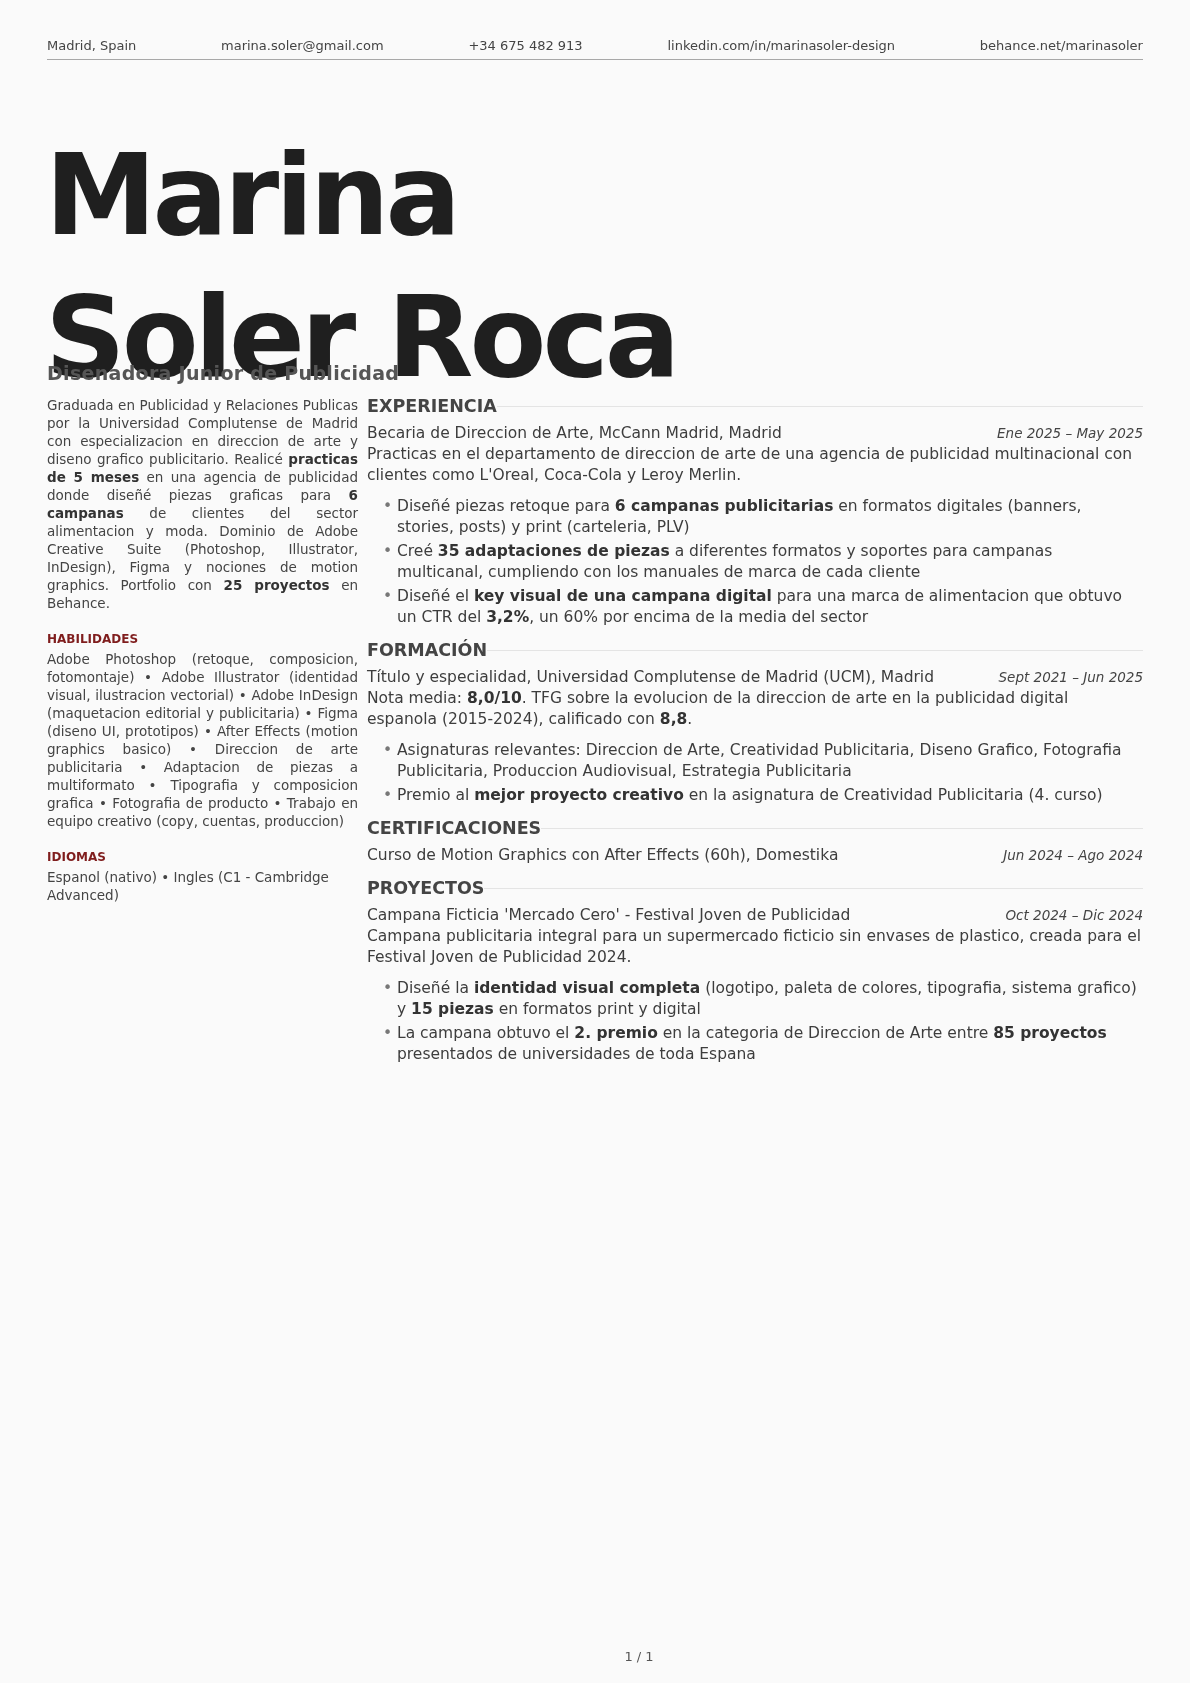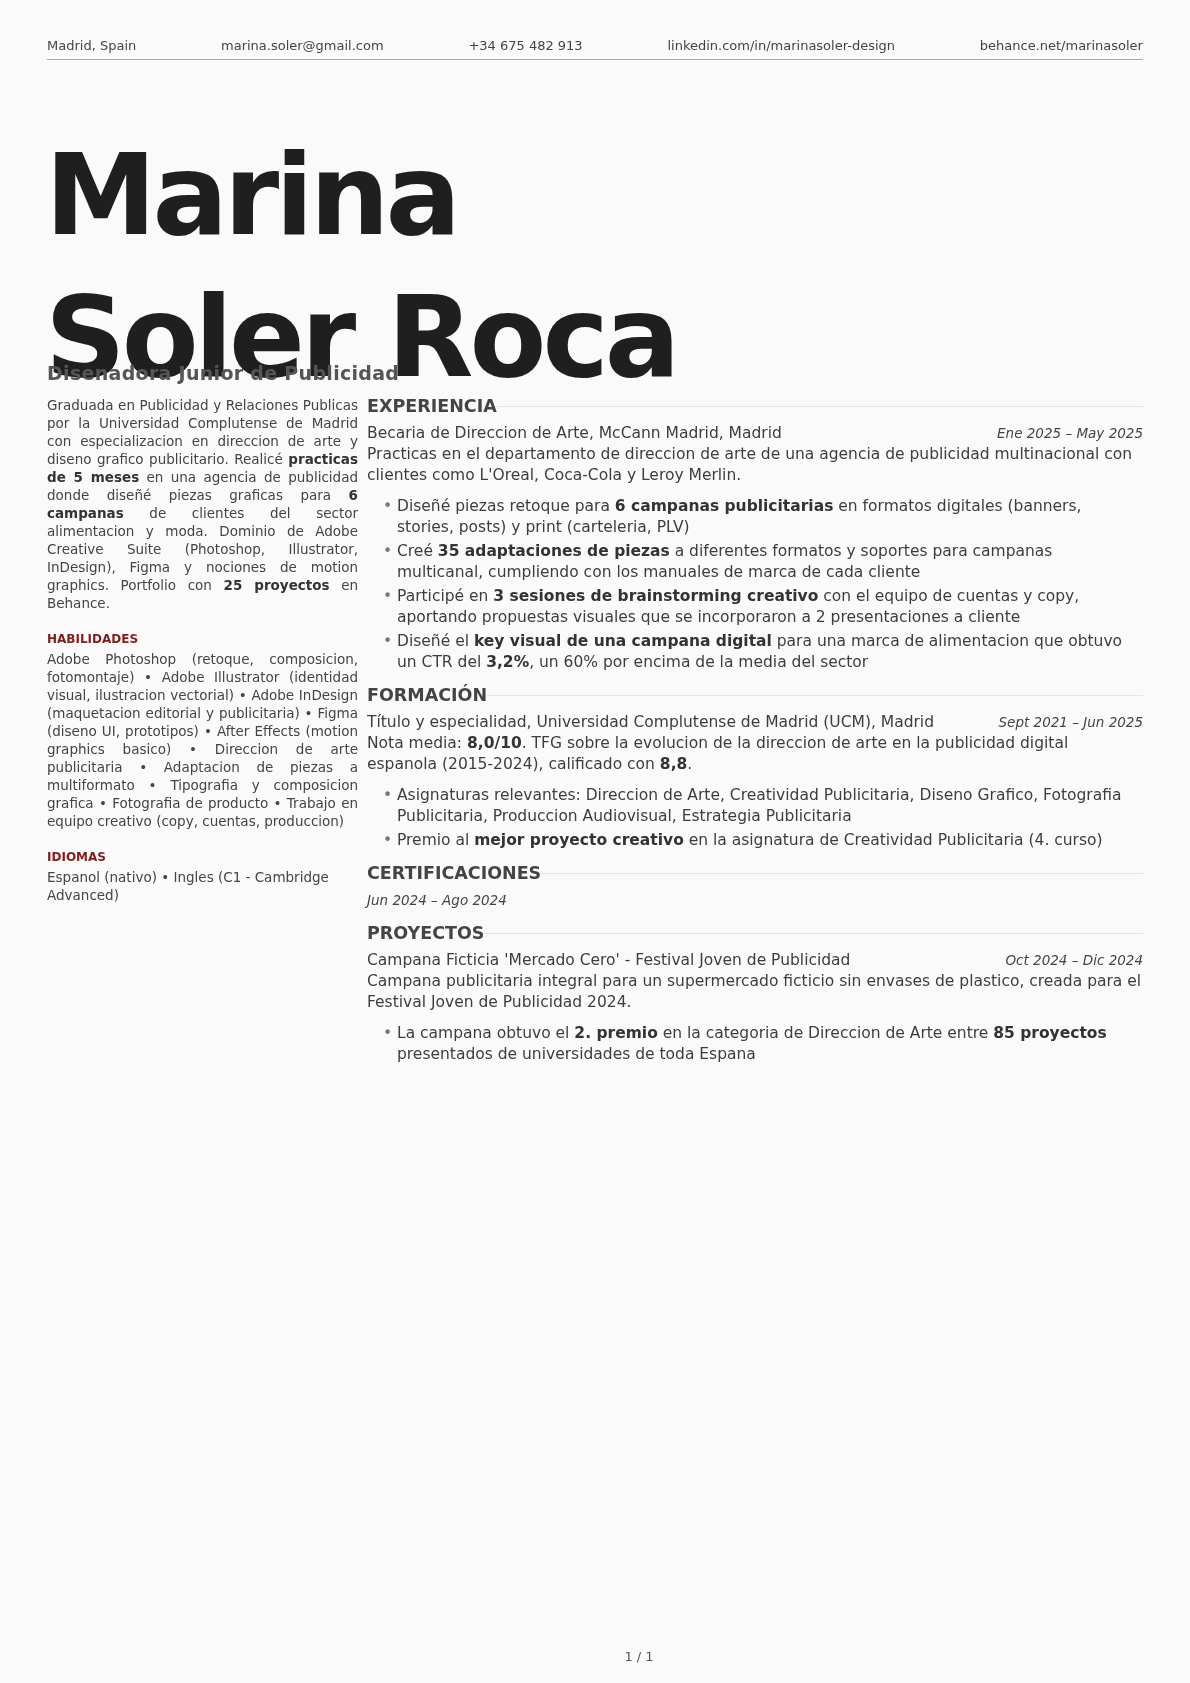--- a/index.html
+++ b/index.html
@@ -97,21 +97,20 @@
           <span class="rule"></span>
         </div>
       <div class="entry-head">
         <span>Becaria de Direccion de Arte, McCann Madrid, Madrid</span>
         <span class="date">Ene 2025 – May 2025</span>
       </div>
       <p class="desc">Practicas en el departamento de direccion de arte de una agencia de publicidad multinacional con clientes como L'Oreal, Coca-Cola y Leroy Merlin.</p>
       <ul>
         <li><span>Diseñé piezas retoque para </span><b>6 campanas publicitarias</b><span> en formatos digitales (banners, stories, posts) y print (carteleria, PLV)</span></li>
         <li><span>Creé </span><b>35 adaptaciones de piezas</b><span> a diferentes formatos y soportes para campanas multicanal, cumpliendo con los manuales de marca de cada cliente</span></li>
-        <li><span>Participé en </span><b>3 sesiones de brainstorming creativo</b><span> con el equipo de cuentas y copy, aportando propuestas visuales que se incorporaron a 2 presentaciones a cliente</span></li>
         <li><span>Diseñé el </span><b>key visual de una campana digital</b><span> para una marca de alimentacion que obtuvo un CTR del </span><b>3,2%</b><span>, un 60% por encima de la media del sector</span></li>
       </ul>
     </div>
 
     <div class="section">
       <div class="sec-head">
           <span>FORMACIÓN</span>
           <span class="rule"></span>
         </div>
       <div class="entry-head">
@@ -124,35 +123,37 @@
         <li><span>Premio al </span><b>mejor proyecto creativo</b><span> en la asignatura de Creatividad Publicitaria (4. curso)</span></li>
       </ul>
     </div>
 
     <div class="section">
       <div class="sec-head">
           <span>CERTIFICACIONES</span>
           <span class="rule"></span>
         </div>
       <div class="entry-head">
+        <span>Curso de Motion Graphics con After Effects (60h), Domestika</span>
         <span class="date">Jun 2024 – Ago 2024</span>
       </div>
     </div>
 
     <div class="section">
       <div class="sec-head">
           <span>PROYECTOS</span>
           <span class="rule"></span>
         </div>
       <div class="entry-head">
         <span>Campana Ficticia 'Mercado Cero' - Festival Joven de Publicidad</span>
         <span class="date">Oct 2024 – Dic 2024</span>
       </div>
       <p class="desc">Campana publicitaria integral para un supermercado ficticio sin envases de plastico, creada para el Festival Joven de Publicidad 2024.</p>
       <ul>
+        <li><span>Diseñé la </span><b>identidad visual completa</b><span> (logotipo, paleta de colores, tipografia, sistema grafico) y </span><b>15 piezas</b><span> en formatos print y digital</span></li>
         <li><span>La campana obtuvo el </span><b>2. premio</b><span> en la categoria de Direccion de Arte entre </span><b>85 proyectos</b><span> presentados de universidades de toda Espana</span></li>
       </ul>
     </div>
 
   </div>
 </div>
 
 <div class="footer">1 / 1</div>
 
 </body></html>

